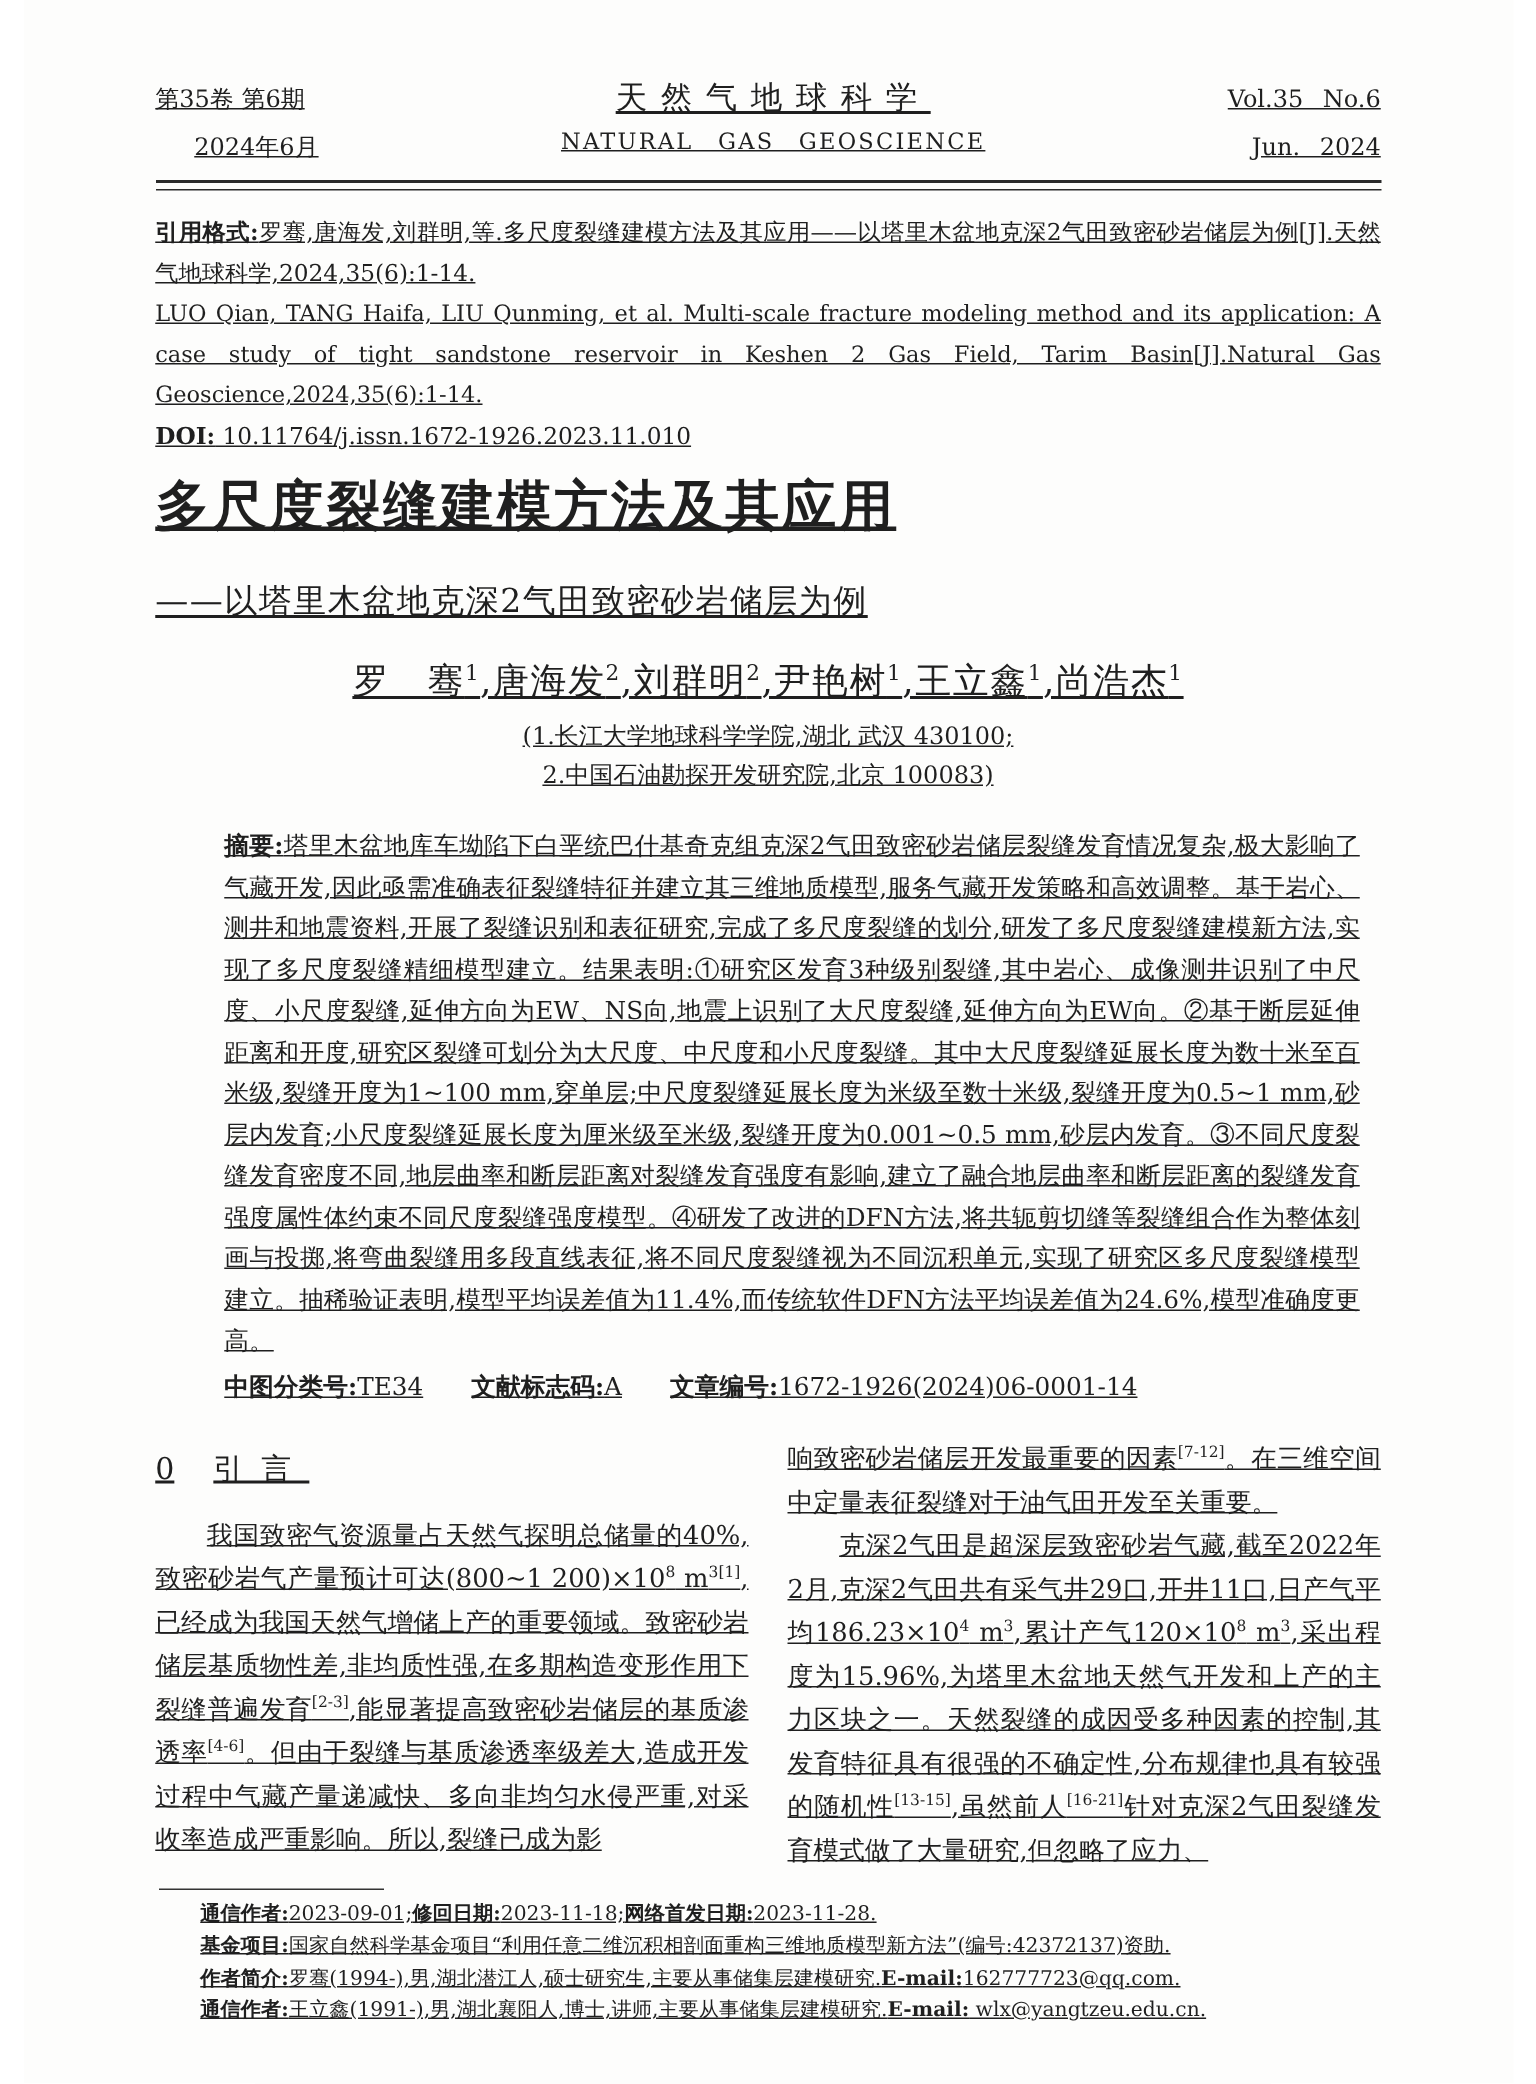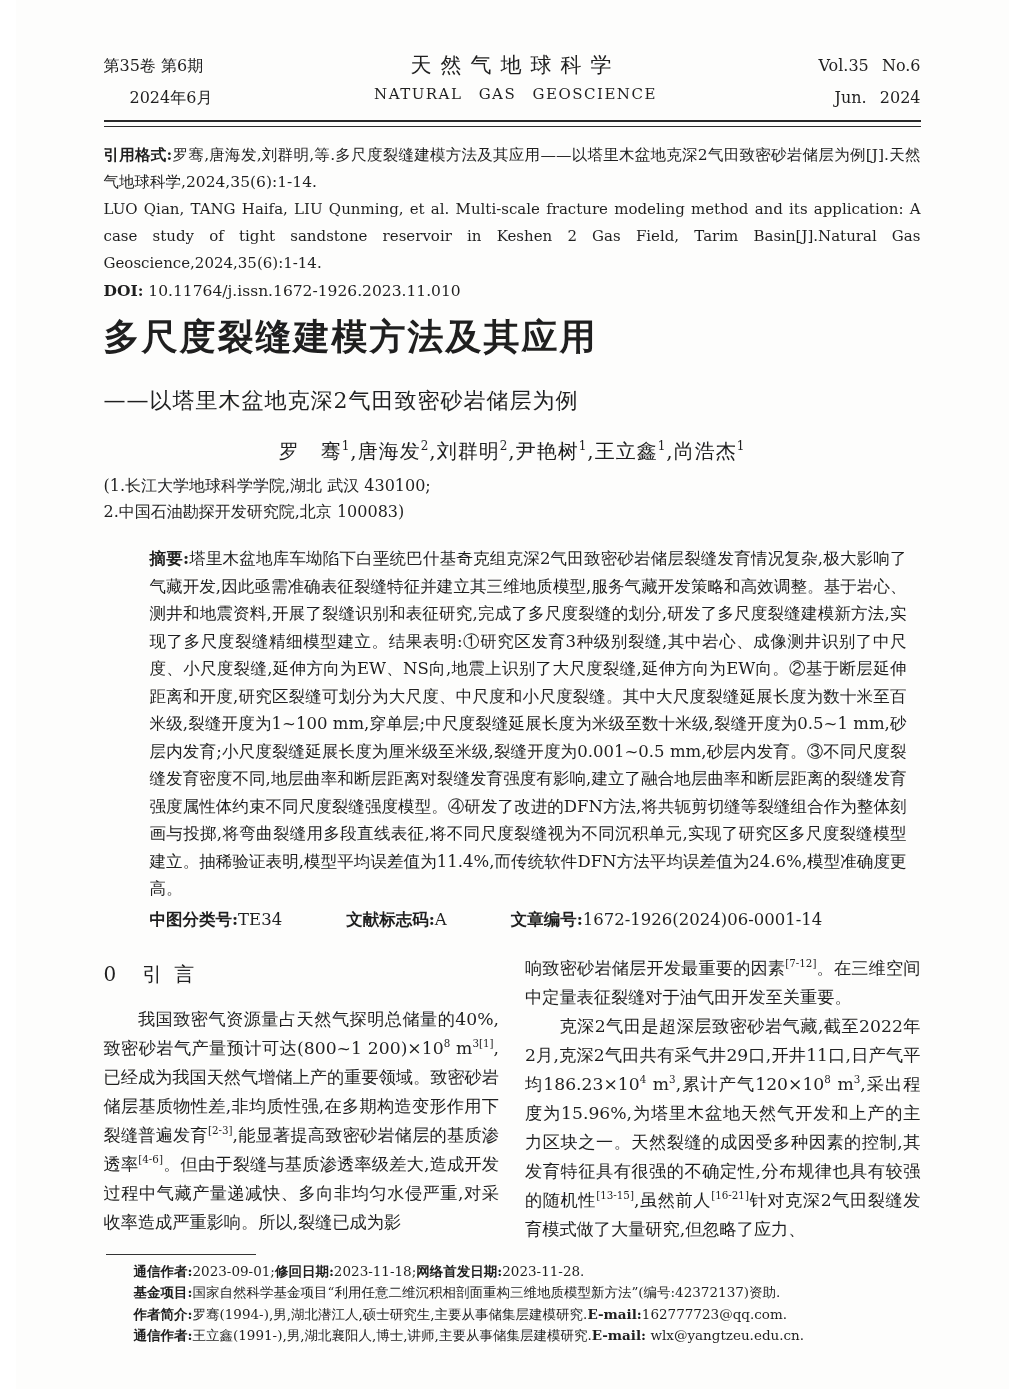--- a/index.html
+++ b/index.html
@@ -6,20 +6,21 @@
   .page{
     position:relative;
     width:993px;height:1389px;
     margin:0 auto;
     background:#fdfdfc;
     color:#1f1f1f;
     font-family:"DejaVu Serif","Liberation Serif",serif;
     box-sizing:border-box;
     padding:50px 88px 0 88px;
     overflow:hidden;
+    text-decoration:underline;
   }
   sup{font-size:0.6em;line-height:0;vertical-align:super;}
   .b{font-weight:700;}
 
   
   .jheader{display:flex;justify-content:space-between;align-items:flex-start;}
   .jh-left{font-size:16px;line-height:32px;white-space:nowrap;}
   .jh-left .l2{padding-left:6px;margin-left:20px;}
   .jh-center{text-align:center;}
   .jh-cn{font-size:21px;letter-spacing:9px;line-height:30px;}
@@ -28,27 +29,27 @@
   .hrule{margin-top:6px;height:4px;border-top:2px solid #2a2a2a;border-bottom:1px solid #2a2a2a;}
 
   
   .cite{margin-top:14px;font-size:15.5px;line-height:27px;text-align:justify;}
   .cite .en{font-size:15px;}
 
   
   .title{margin-top:8px;font-size:36px;font-weight:900;
          font-family:"DejaVu Sans","Liberation Sans",sans-serif;letter-spacing:2px;}
   .subtitle{margin-top:24px;text-align:left;font-size:22px;letter-spacing:1px;}
-  .authors{margin-top:22px;text-align:center;font-size:20px;letter-spacing:1px;}
-  .affil{margin-top:8px;font-size:16px;line-height:26px;}
+  .authors{margin-top:22px;text-align:center;font-size:24px;letter-spacing:1px;}
+  .affil{margin-top:8px;text-align:center;font-size:16px;line-height:26px;}
 
   
   .abs{margin:20px 14px 0 46px;font-size:16.5px;line-height:27.5px;text-align:justify;}
   .kw{margin:1px 14px 0 46px;font-size:16.5px;line-height:27.5px;}
-  .clc{margin:3px 14px 16px 46px;font-size:16.5px;line-height:28px;display:flex;gap:64px;flex-wrap:nowrap;}
+  .clc{margin:3px 14px 16px 46px;font-size:16.5px;line-height:28px;display:flex;gap:32px;flex-wrap:nowrap;}
 
   
   .cols{margin-top:20px;display:flex;gap:26px;}
   .col{width:411px;font-size:17.2px;line-height:29px;text-align:justify;}
   .sec-head{font-size:20px;margin:6px 0 16px 0;display:flex;align-items:baseline;}
   .sec-num{margin-right:26px;}
   .sec-title{letter-spacing:12px;}
   .p-indent{text-indent:2em;}
   .p-noindent{text-indent:0;}
 

